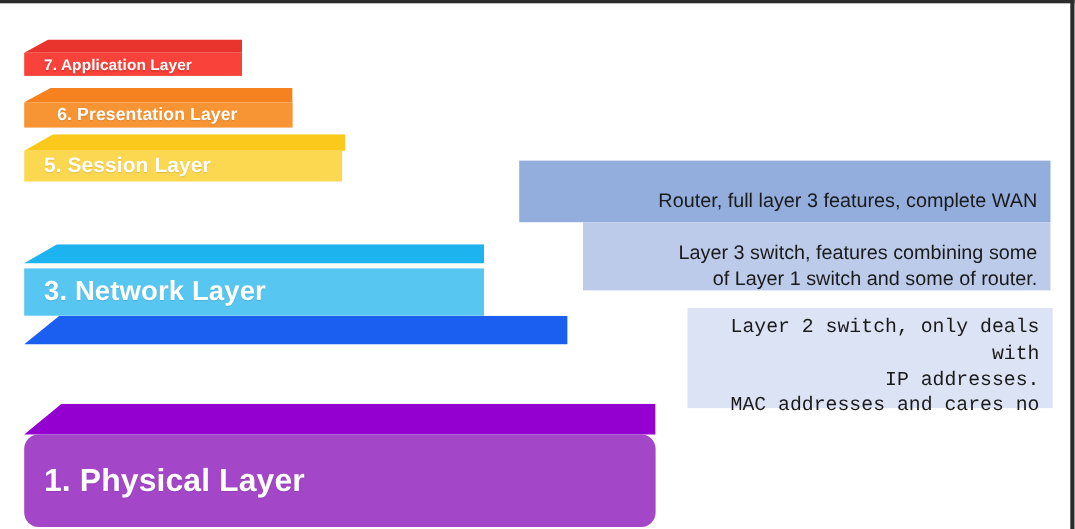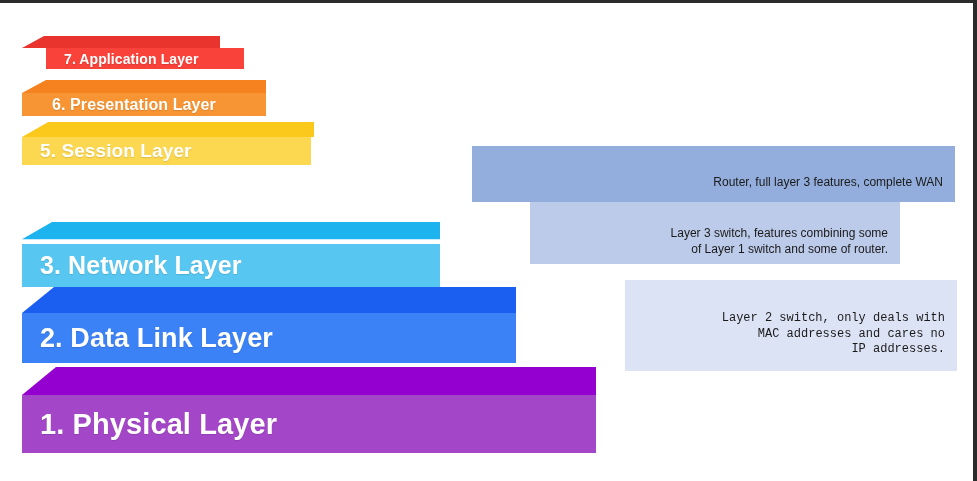--- a/index.html
+++ b/index.html
@@ -47,36 +47,36 @@
 
   
   .note {
     position: absolute;
     box-sizing: border-box;
     display: flex;
     align-items: center;
     justify-content: flex-end;
     text-align: right;
     color: #1a1a1a;
-    font-size: 12px;
+    font-size: 18px;
     line-height: 1.32;
     padding: 24px 12px 6px 14px;
   }
   .note span { display: block; }
 </style>
 </head>
 <body>
 
 <div id="canvas">
 
   <div class="layer" style="left:22px; top:33px; width:198px; height:33px;">
     <svg class="top-face" viewBox="0 0 198 33" preserveAspectRatio="none">
       <polygon points="0,12 22,0 198,0 198,12" fill="#e8342c"></polygon>
     </svg>
-    <div class="front-face" style="top:12px; width:198px; height:21px; background:#f9423a; padding-left:18px;margin-left:24px;">
+    <div class="front-face" style="top:12px; width:198px; height:21px; background:#f9423a; padding-left:18px;">
       <span class="label" style="font-size:14px;">7. Application Layer</span>
     </div>
   </div>
 
   <div class="layer" style="left:22px; top:77px; width:244px; height:36px;">
     <svg class="top-face" viewBox="0 0 244 36" preserveAspectRatio="none">
       <polygon points="0,13 24,0 244,0 244,13" fill="#f5821f"></polygon>
     </svg>
     <div class="front-face" style="top:13px; width:244px; height:23px; background:#f79433; padding-left:30px;">
       <span class="label" style="font-size:16px;">6. Presentation Layer</span>
@@ -99,48 +99,45 @@
     </svg>
     <div class="front-face" style="top:22px; width:418px; height:43px; background:#57c7f2; padding-left:18px;">
       <span class="label" style="font-size:25px;">3. Network Layer</span>
     </div>
   </div>
 
   <div class="layer" style="left:22px; top:284px; width:494px; height:76px;">
     <svg class="top-face" viewBox="0 0 494 76" preserveAspectRatio="none">
       <polygon points="0,26 32,0 494,0 494,26" fill="#1b5ff0"></polygon>
     </svg>
-    <div class="front-face" style="top:26px; width:494px; height:50px; background:#3b82f6; padding-left:18px;">
-      <span class="label" style="font-size:27px;">2. Data Link Layer</span>
-    </div>
   </div>
 
   <div class="layer" style="left:22px; top:364px; width:574px; height:96px;">
     <svg class="top-face" viewBox="0 0 574 96" preserveAspectRatio="none">
       <polygon points="0,28 34,0 574,0 574,28" fill="#9400cf"></polygon>
     </svg>
-    <div class="front-face" style="top:28px; width:574px; height:58px; background:#a347c8; padding-left:18px;">
+    <div class="front-face" style="top:28px; width:574px; height:84px; background:#a347c8; padding-left:18px;border-radius:13px;">
       <span class="label" style="font-size:29px;">1. Physical Layer</span>
     </div>
   </div>
 
   <div class="note" style="left:472px; top:143px; width:483px; height:56px; background:#93aedd;">
     <div>
       <span>Router, full layer 3 features, complete WAN</span>
     </div>
   </div>
 
-  <div class="note" style="left:530px; top:199px; width:370px; height:62px; background:#bccbea;">
+  <div class="note" style="left:530px; top:199px; width:425px; height:62px; background:#bccbea;">
     <div>
       <span>Layer 3 switch, features combining some</span>
       <span>of Layer 1 switch and some of router.</span>
     </div>
   </div>
 
   <div class="note" style="left:625px; top:277px; width:332px; height:91px; background:#dce3f5;font-family:Liberation Mono, monospace;">
     <div>
       <span>Layer 2 switch, only deals with</span>
+      <span>IP addresses.</span>
       <span>MAC addresses and cares no</span>
-      <span>IP addresses.</span>
     </div>
   </div>
 
 </div>
 
 </body></html>

